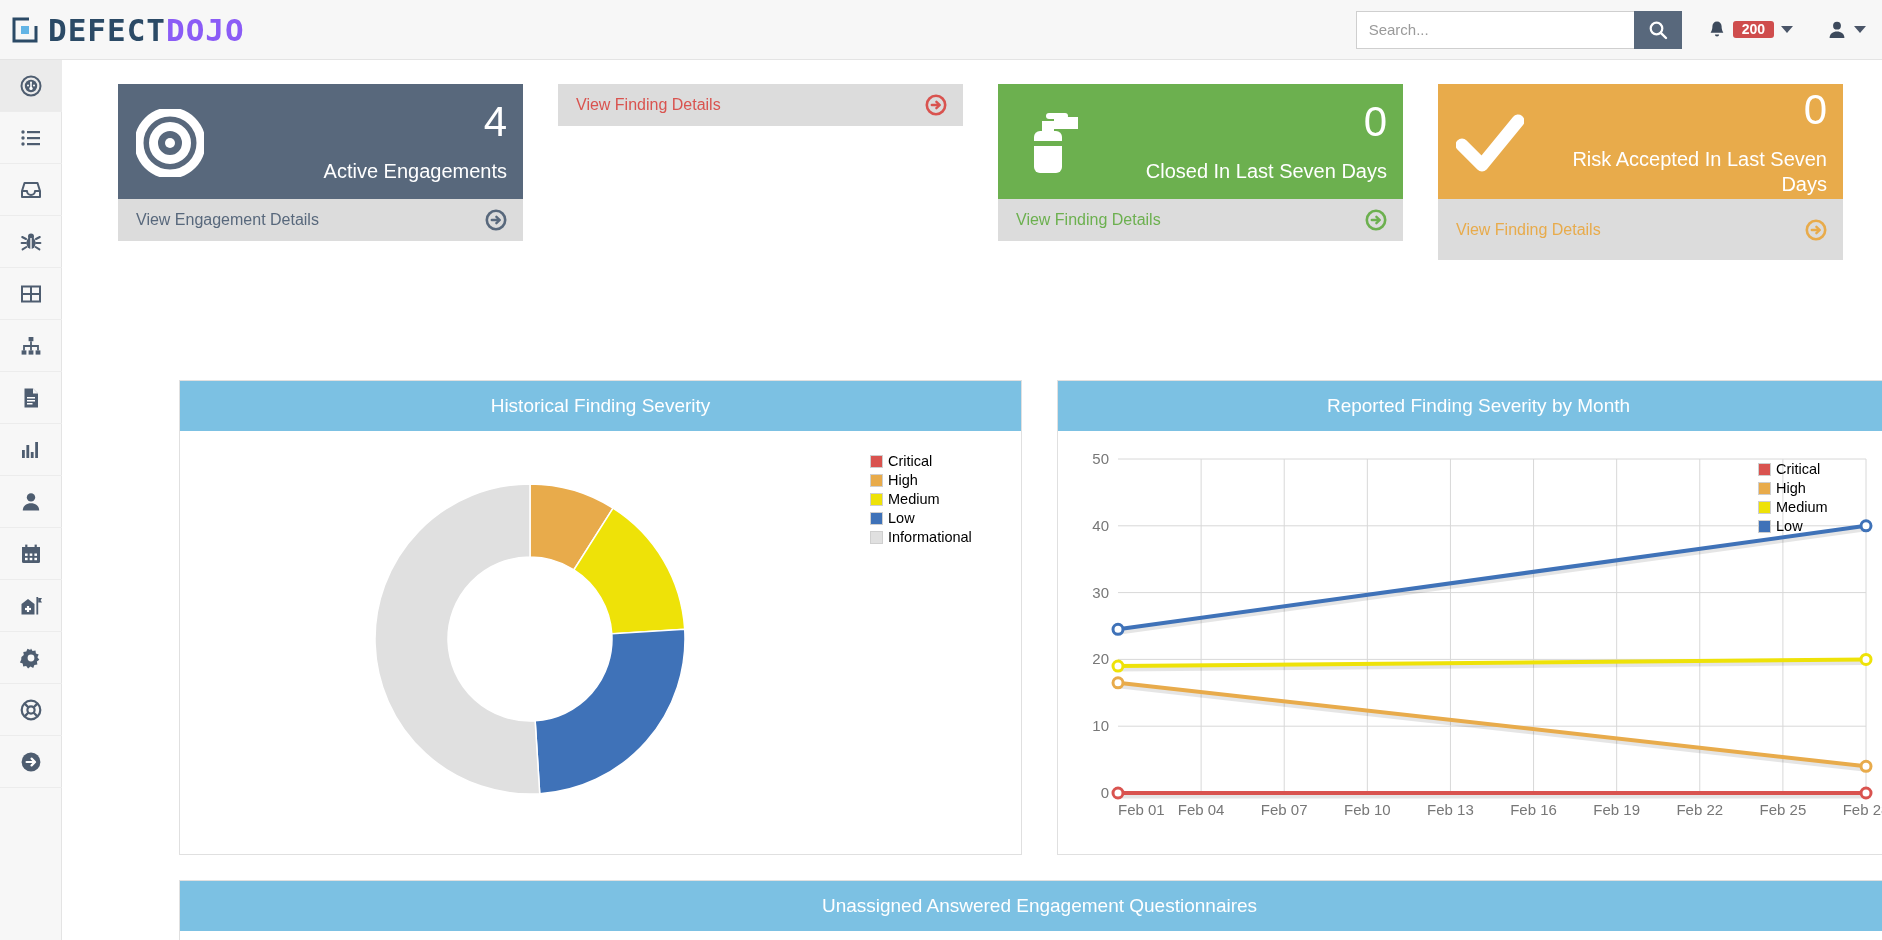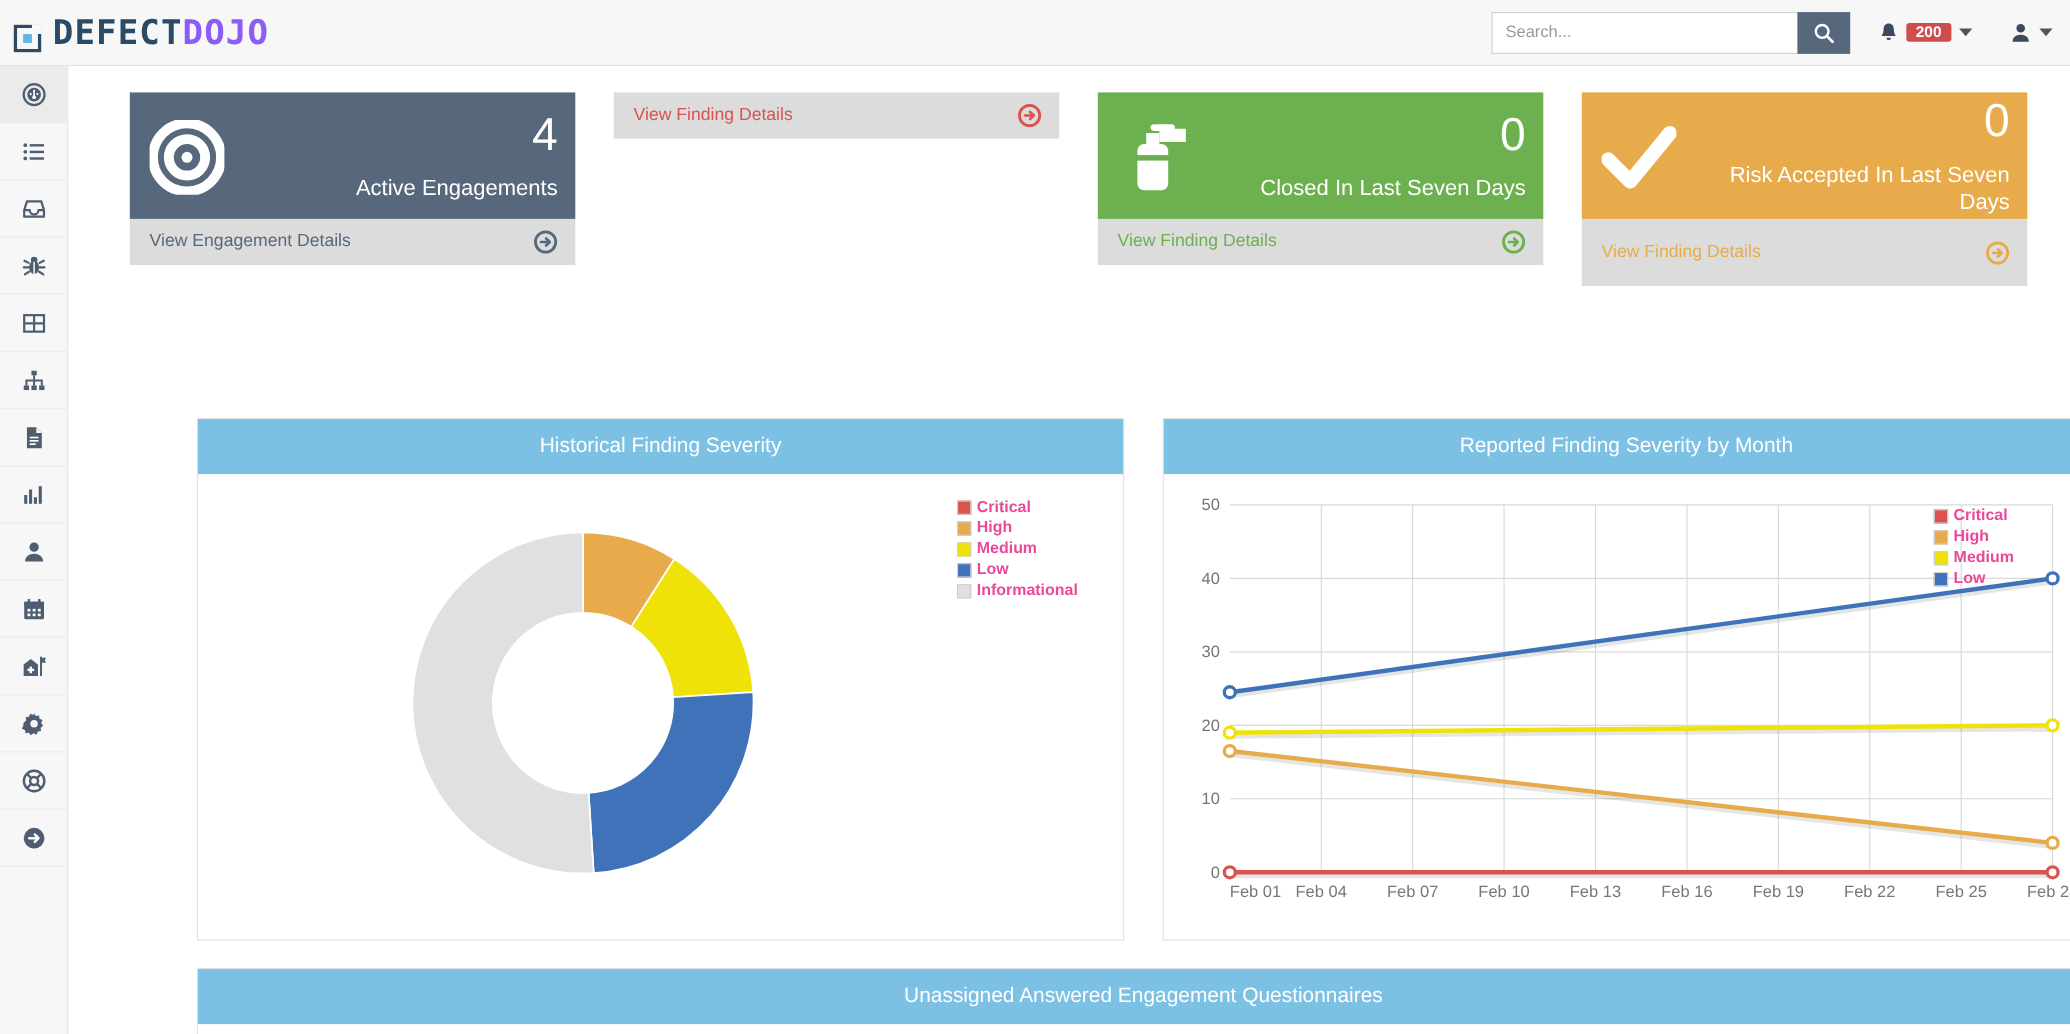--- a/index.html
+++ b/index.html
@@ -12,21 +12,21 @@
 
   
   #topbar {
     position: absolute; top: 0; left: 0;
     width: 1882px; height: 60px;
     background: #f7f7f7;
     border-bottom: 1px solid #e4e4e4;
     display: flex; align-items: center;
     z-index: 20;
   }
-  #logo { margin-left: 12px; display: flex; align-items: flex-end; gap: 10px; }
+  #logo { margin-left: 12px; display: flex; align-items: center; gap: 10px; }
   .logo-mark { width: 26px; height: 26px; }
   .logo-text { font-size: 31px; letter-spacing: 1px; font-weight: 700;
                display: flex; font-family: "DejaVu Sans Mono", monospace; }
   .logo-defect { color: #2b4a66; }
   .logo-dojo { color: #8b5cf6; }
 
   #topbar-right {
     margin-left: auto; margin-right: 16px;
     display: flex; align-items: center; gap: 0;
   }
@@ -123,21 +123,21 @@
   #quest-empty { padding: 36px 22px 20px 22px; font-size: 17px; color: #333; }
 
   .chart-area { position: relative; width: 100%; height: 418px; }
   .legend-box {
     position: absolute; display: flex; flex-direction: column; gap: 3px;
   }
   .legend-row { display: flex; align-items: center; gap: 5px; }
   .legend-swatch {
     width: 13px; height: 13px; border: 1px solid #cfcfcf;
   }
-  .legend-label { font-size: 14.5px; color: #ec4899; font-weight: bold; }
+  .legend-label { font-size: 14.5px; color: #000000; }
 </style>
 </head>
 <body>
 
 <div id="topbar">
   <div id="logo">
     <span class="logo-mark">
       <svg width="26" height="26" viewBox="0 0 26 26">
         <path d="M2 2 H24 V24 H2 Z" fill="none" stroke="#2b4a66" stroke-width="3"></path>
         <path d="M17 2 H24 V9" fill="none" stroke="#f7f7f7" stroke-width="5"></path>

